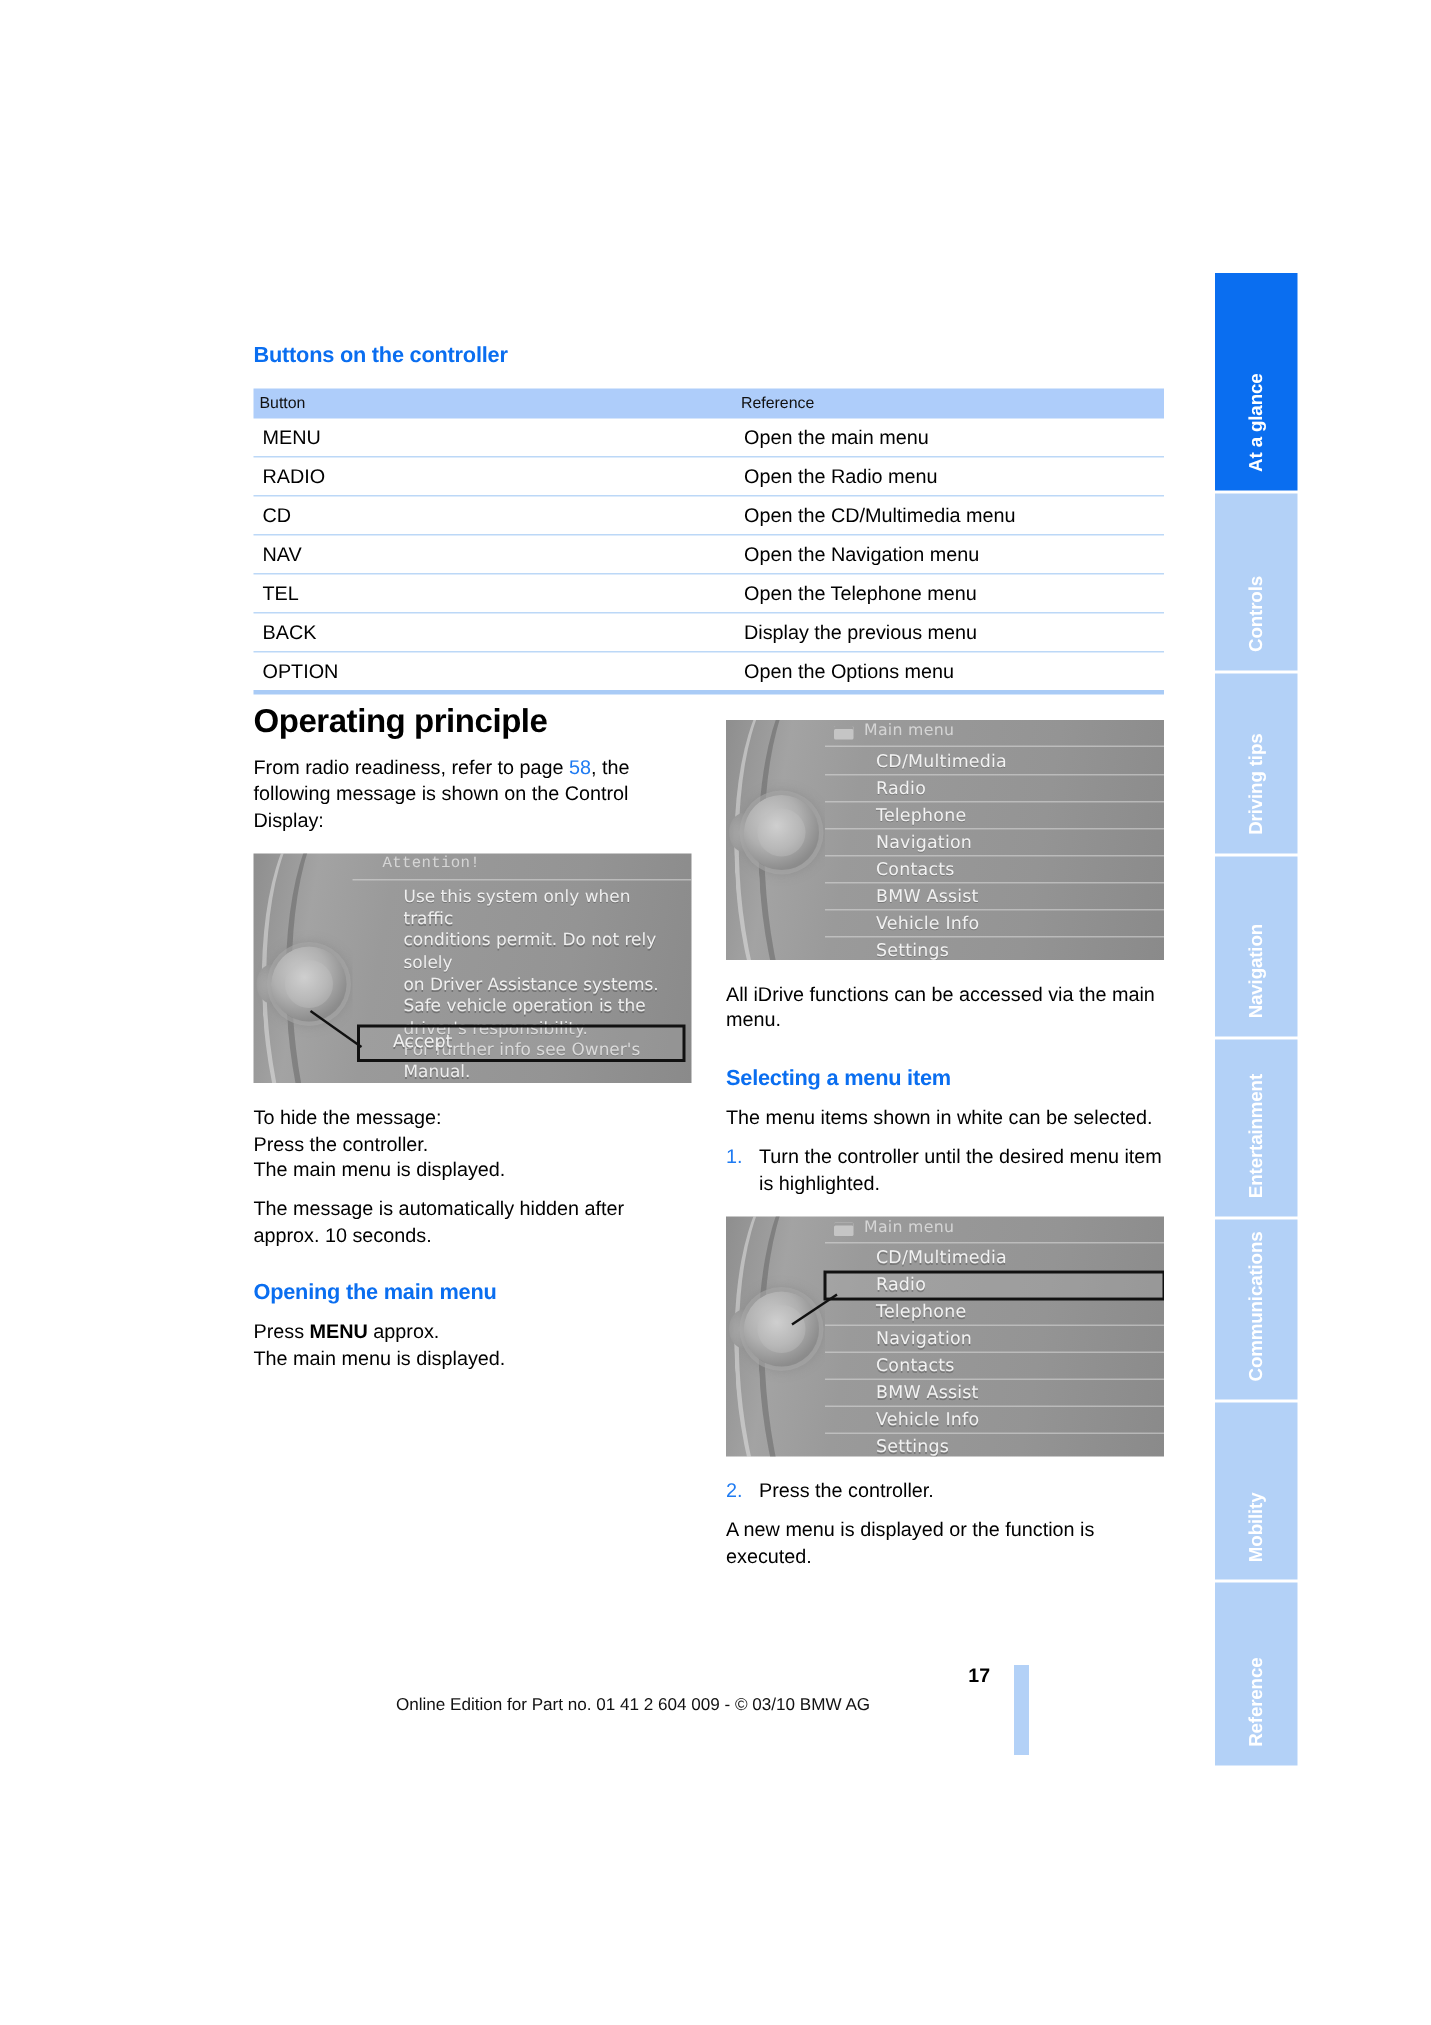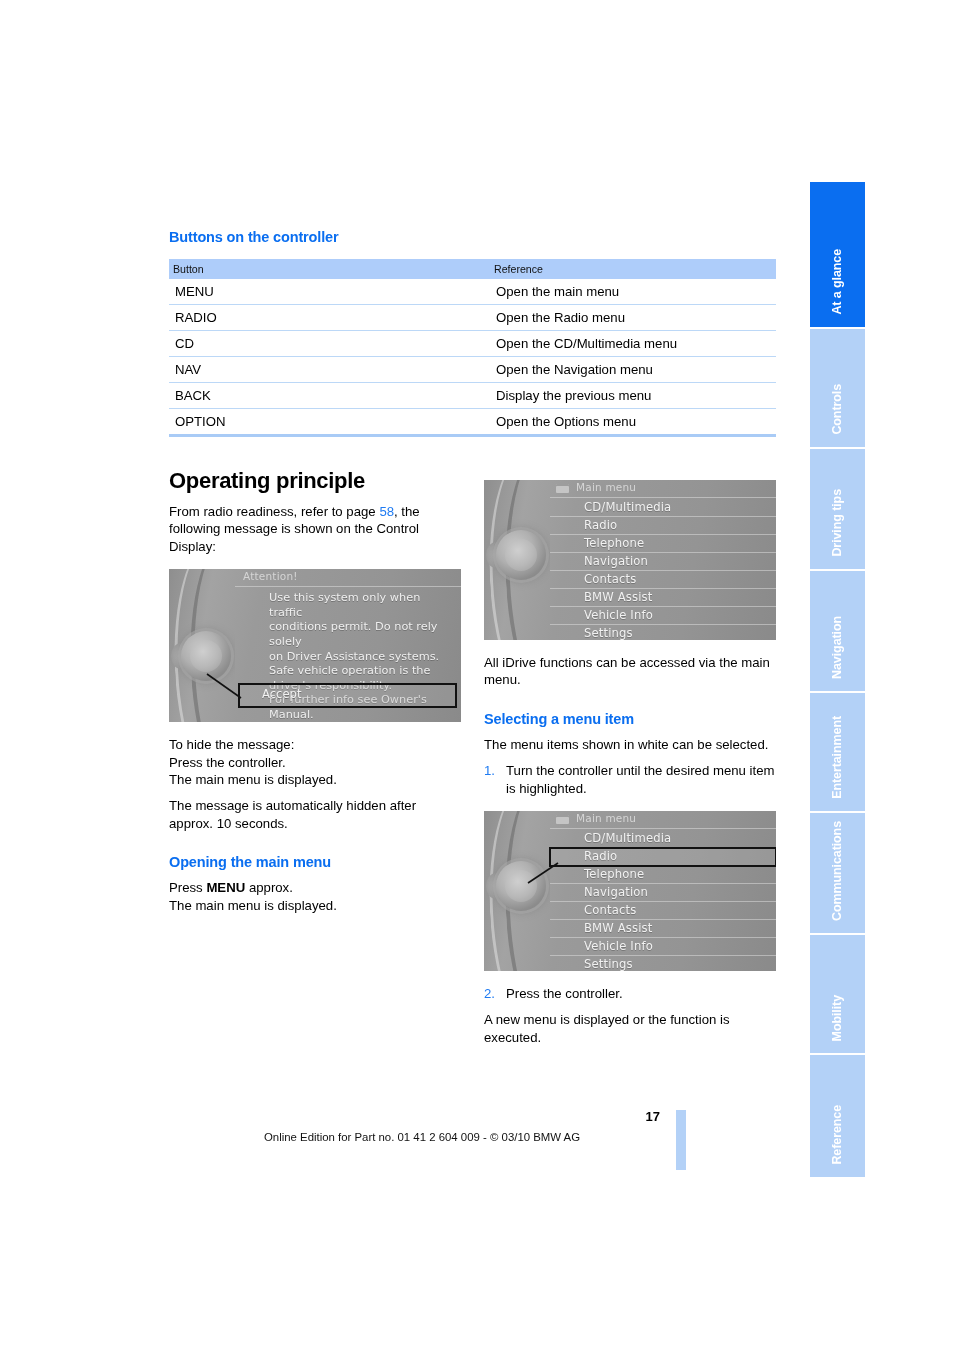--- a/index.html
+++ b/index.html
@@ -313,20 +313,24 @@
         </tr>
         <tr>
           <td class="col-btn">CD</td>
           <td>Open the CD/Multimedia menu</td>
         </tr>
         <tr>
           <td class="col-btn">NAV</td>
           <td>Open the Navigation menu</td>
         </tr>
         <tr>
+          <td class="col-btn">TEL</td>
+          <td>Open the Telephone menu</td>
+        </tr>
+        <tr>
           <td class="col-btn">BACK</td>
           <td>Display the previous menu</td>
         </tr>
         <tr>
           <td class="col-btn">OPTION</td>
           <td>Open the Options menu</td>
         </tr>
       </tbody>
   </table>
 
@@ -348,21 +352,21 @@
         <div class="curve2"></div>
         <div class="knob-wing" style="left:2px; top:74px;"></div>
         <div class="knob-wing" style="left:44px; top:74px; border-radius:10% 50% 50% 10%;"></div>
         <div class="knob" style="left:12px; top:62px;">
           <div class="knob-in"></div>
         </div>
       </div>
 
       <div class="title-bar">
         <div class="doc-icon" style="background:transparent; box-shadow:none;"></div>
-        <div class="ttl" style="left:8px;">Attention!</div>
+        <div class="ttl" style="left:20px;font-family:Liberation Mono, monospace;">Attention!</div>
       </div>
 
       <div class="msg">
         <div>Use this system only when traffic</div>
         <div>conditions permit. Do not rely solely</div>
         <div>on Driver Assistance systems.</div>
         <div>Safe vehicle operation is the</div>
         <div>driver's responsibility.</div>
         <div>For further info see Owner's Manual.</div>
       </div>

